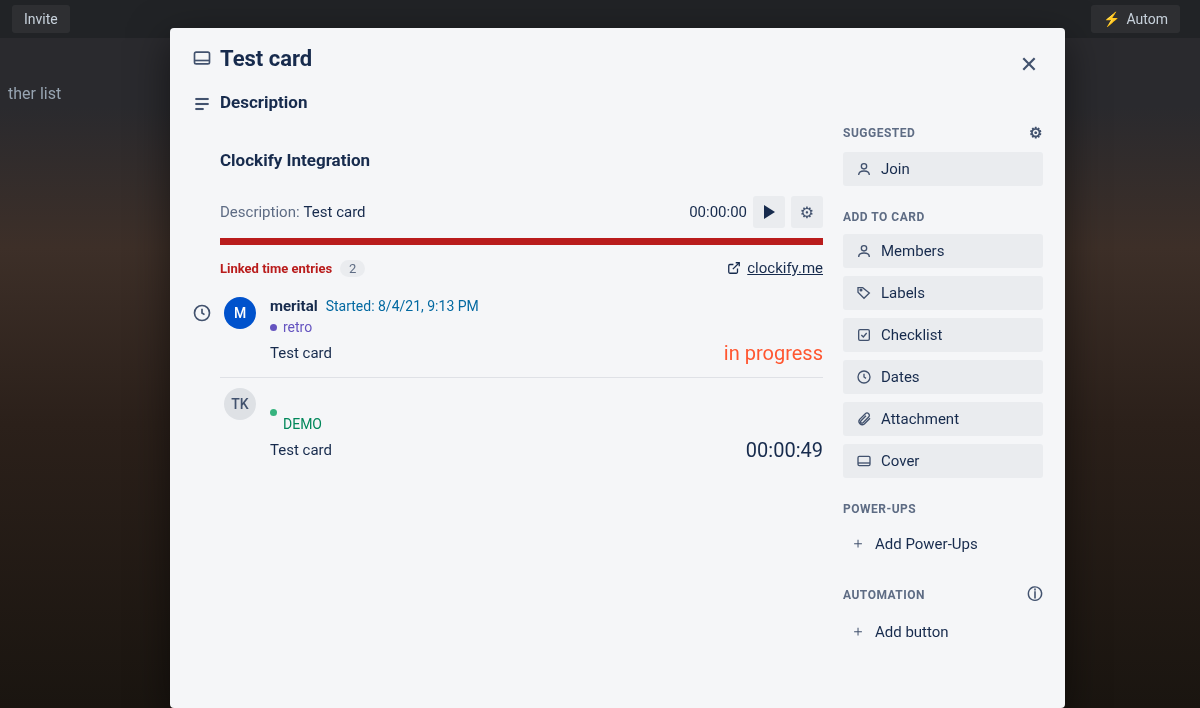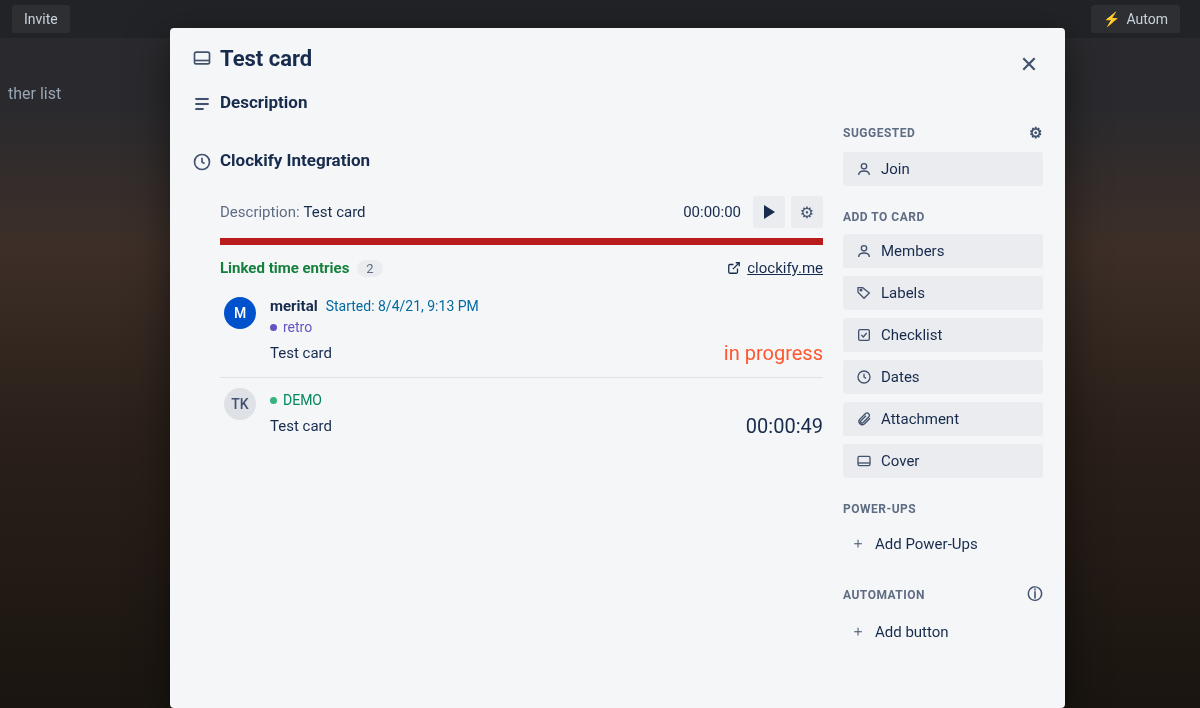--- a/index.html
+++ b/index.html
@@ -118,21 +118,21 @@
   }
   .desc-box {
     background: #eaecef;
     border-radius: 3px;
     padding: 14px 14px 34px 14px;
     margin-top: 12px;
     color: #5e6c84;
     font-size: 15px;
     cursor: pointer;
   }
-  .clockify-section { margin-top: 36px; }
+  .clockify-section { margin-top: 36px; align-items: center; }
   .clockify-inner { margin-top: 16px; padding-left: 0; }
   .clockify-row {
     display: flex;
     align-items: center;
     border-bottom: 7px solid #b91c1c;
     padding: 10px 0;
   }
   .clockify-row.no-border { border-bottom: none; }
   .clockify-desc-label {
     color: #5e6c84;
@@ -140,21 +140,21 @@
   }
   .clockify-desc-value {
     color: #172b4d;
     font-size: 15px;
     margin-left: 4px;
   }
   .clockify-timer {
     margin-left: auto;
     color: #172b4d;
     font-size: 15px;
-    margin-right: 6px;
+    margin-right: 0;
   }
   .icon-btn {
     width: 32px;
     height: 32px;
     background: #eaecef;
     border-radius: 3px;
     display: inline-flex;
     align-items: center;
     justify-content: center;
     margin-left: 6px;
@@ -167,22 +167,22 @@
     border-top: 7px solid transparent;
     border-bottom: 7px solid transparent;
   }
   .linked-row {
     display: flex;
     align-items: center;
     padding: 14px 0 10px 0;
   }
   .linked-title {
     font-weight: 700;
-    color: #15803d;
-    font-size: 15px;
+    color: #b91c1c;
+    font-size: 13px;
   }
   .badge {
     background: #eaecef;
     border-radius: 10px;
     padding: 1px 9px;
     font-size: 13px;
     color: #5e6c84;
     margin-left: 8px;
   }
   .clockify-link {
@@ -237,21 +237,21 @@
     margin-top: 4px;
   }
   .dot {
     width: 7px; height: 7px;
     border-radius: 50%;
     margin-right: 6px;
   }
   .dot.purple { background: #6554c0; }
   .dot.green { background: #36b37e; }
   .tag-purple { color: #6554c0; }
-  .tag-green { color: #00875a; }
+  .tag-green { color: #00875a; margin-top: 24px; }
   .entry-card-row {
     display: flex;
     align-items: center;
     margin-top: 6px;
   }
   .entry-card-name { color: #172b4d; font-size: 15px; }
   .entry-status {
     margin-left: auto;
     font-size: 20px;
   }

